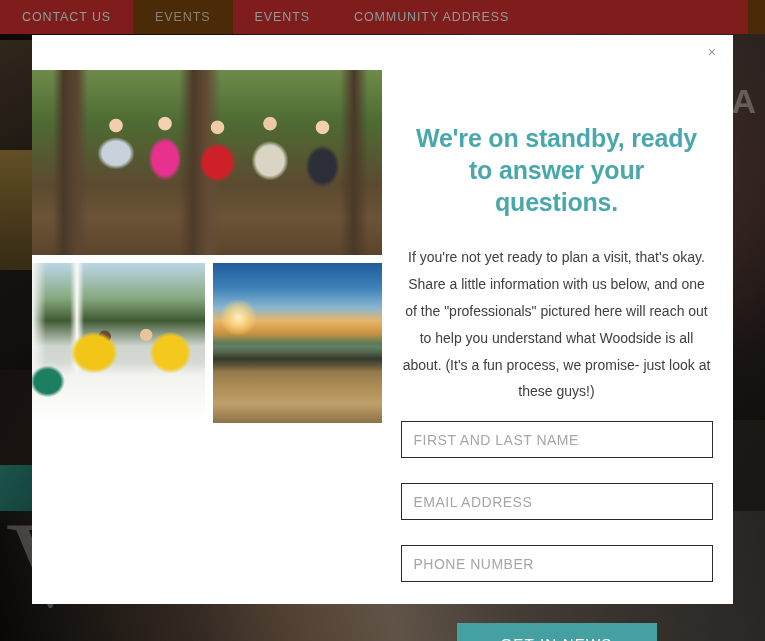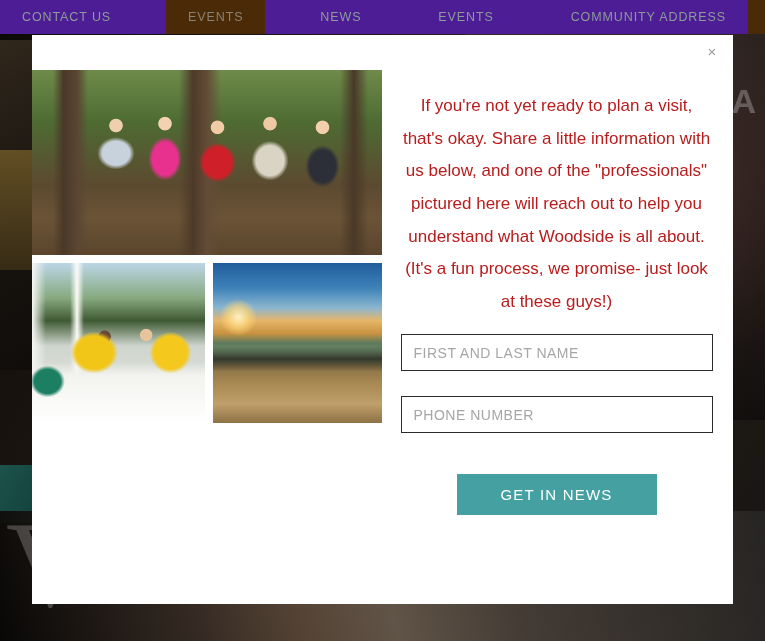--- a/index.html
+++ b/index.html
@@ -91,24 +91,24 @@
     white-space: nowrap;
     user-select: none;
   }
 
   
   .navbar {
     position: absolute;
     left: 0; top: 0;
     width: 748px;
     height: 34px;
-    background: #4c1d95;
+    background: #7f1d1d;
     display: flex;
     align-items: stretch;
-    justify-content: space-between;
+    justify-content: flex-start;
     z-index: 5;
   }
   .navbar-right-strip {
     position: absolute;
     left: 748px; top: 0;
     width: 17px; height: 34px;
     background: #4a2a07;
     z-index: 5;
   }
   .nav-item {
@@ -236,26 +236,26 @@
     font-weight: bold;
     font-size: 25px;
     line-height: 1.28;
     letter-spacing: -0.2px;
     color: #4aa8ad;
     text-align: center;
     margin: 52px 0 0 0;
     width: 300px;
   }
   .panel-text {
-    font-size: 17px;
+    font-size: 14px;
     line-height: 1.92;
-    color: #b91c1c;
+    color: #404040;
     text-align: center;
     width: 310px;
-    margin-top: 20px;
+    margin-top: 26px;
   }
   .form {
     margin-top: 16px;
     width: 312px;
     display: flex;
     flex-direction: column;
     gap: 25px;
   }
   .form input {
     width: 100%;
@@ -297,45 +297,46 @@
     <div class="bg-photo-right"></div>
     <div class="bg-swatch-gold"></div>
     <div class="bg-swatch-teal"></div>
   </div>
   <div class="hero-word">V</div>
   <div class="hero-sub">REA</div>
 
   <nav class="navbar">
     <div class="nav-item">CONTACT US</div>
     <div class="nav-item active">EVENTS</div>
-    <div class="nav-item">NEWS</div>
     <div class="nav-item">EVENTS</div>
     <div class="nav-item">COMMUNITY ADDRESS</div>
   </nav>
   <div class="navbar-right-strip"></div>
 
   <div class="modal">
 
     <div class="modal-close">×</div>
 
     <div class="modal-body">
 
       <div class="collage">
         <div class="photo photo-main art-forest"></div>
         <div class="collage-row">
           <div class="photo photo-patio art-patio"></div>
           <div class="photo photo-golf art-golf"></div>
         </div>
       </div>
 
       <div class="panel">
+        <h1 class="panel-title">We're on standby, ready to answer your questions.</h1>
         <p class="panel-text">If you're not yet ready to plan a visit, that's okay. Share a little information with us below, and one of the "professionals" pictured here will reach out to help you understand what Woodside is all about. (It's a fun process, we promise- just look at these guys!)</p>
 
         <form class="form">
           <input type="text" placeholder="FIRST AND LAST NAME" style="">
+          <input type="text" placeholder="EMAIL ADDRESS" style="">
           <input type="text" placeholder="PHONE NUMBER" style="">
           <button type="submit" class="submit-btn">GET IN NEWS</button>
         </form>
       </div>
 
     </div>
   </div>
 
 </div>
 

